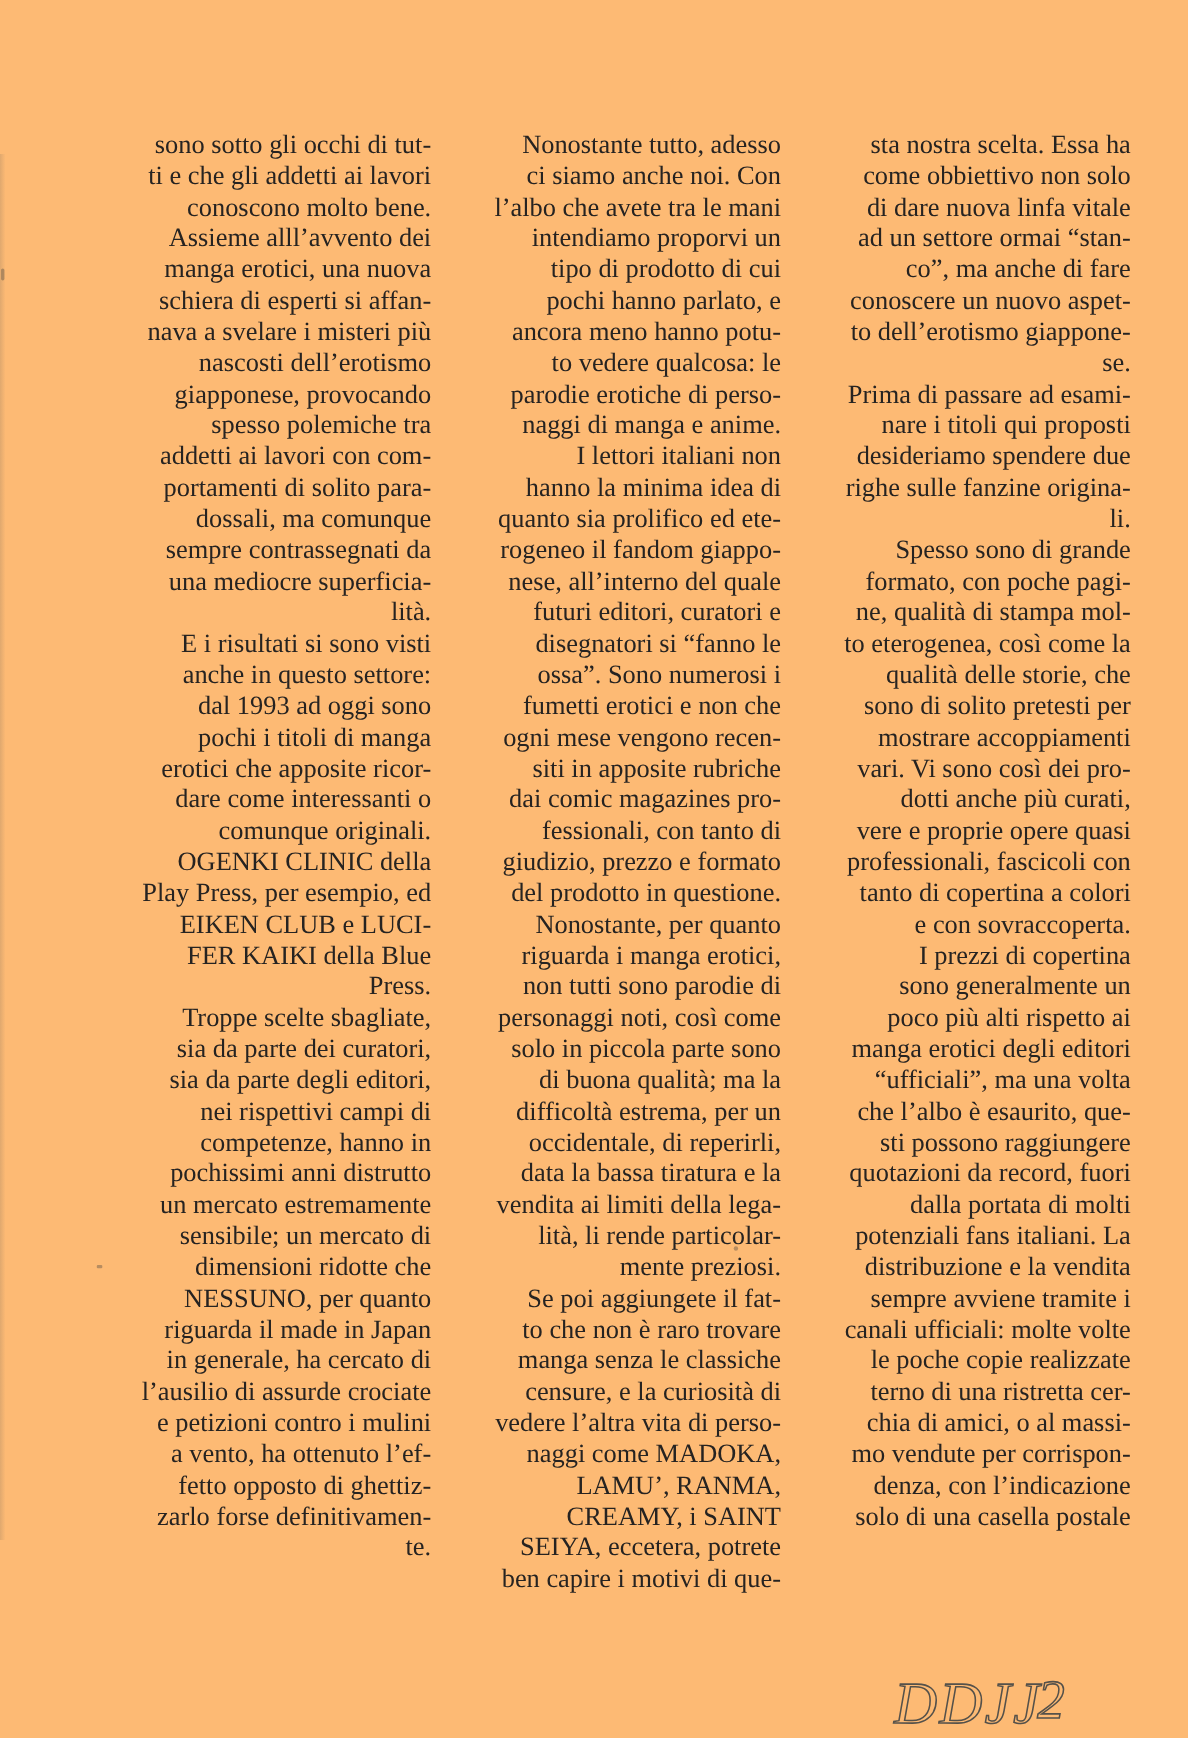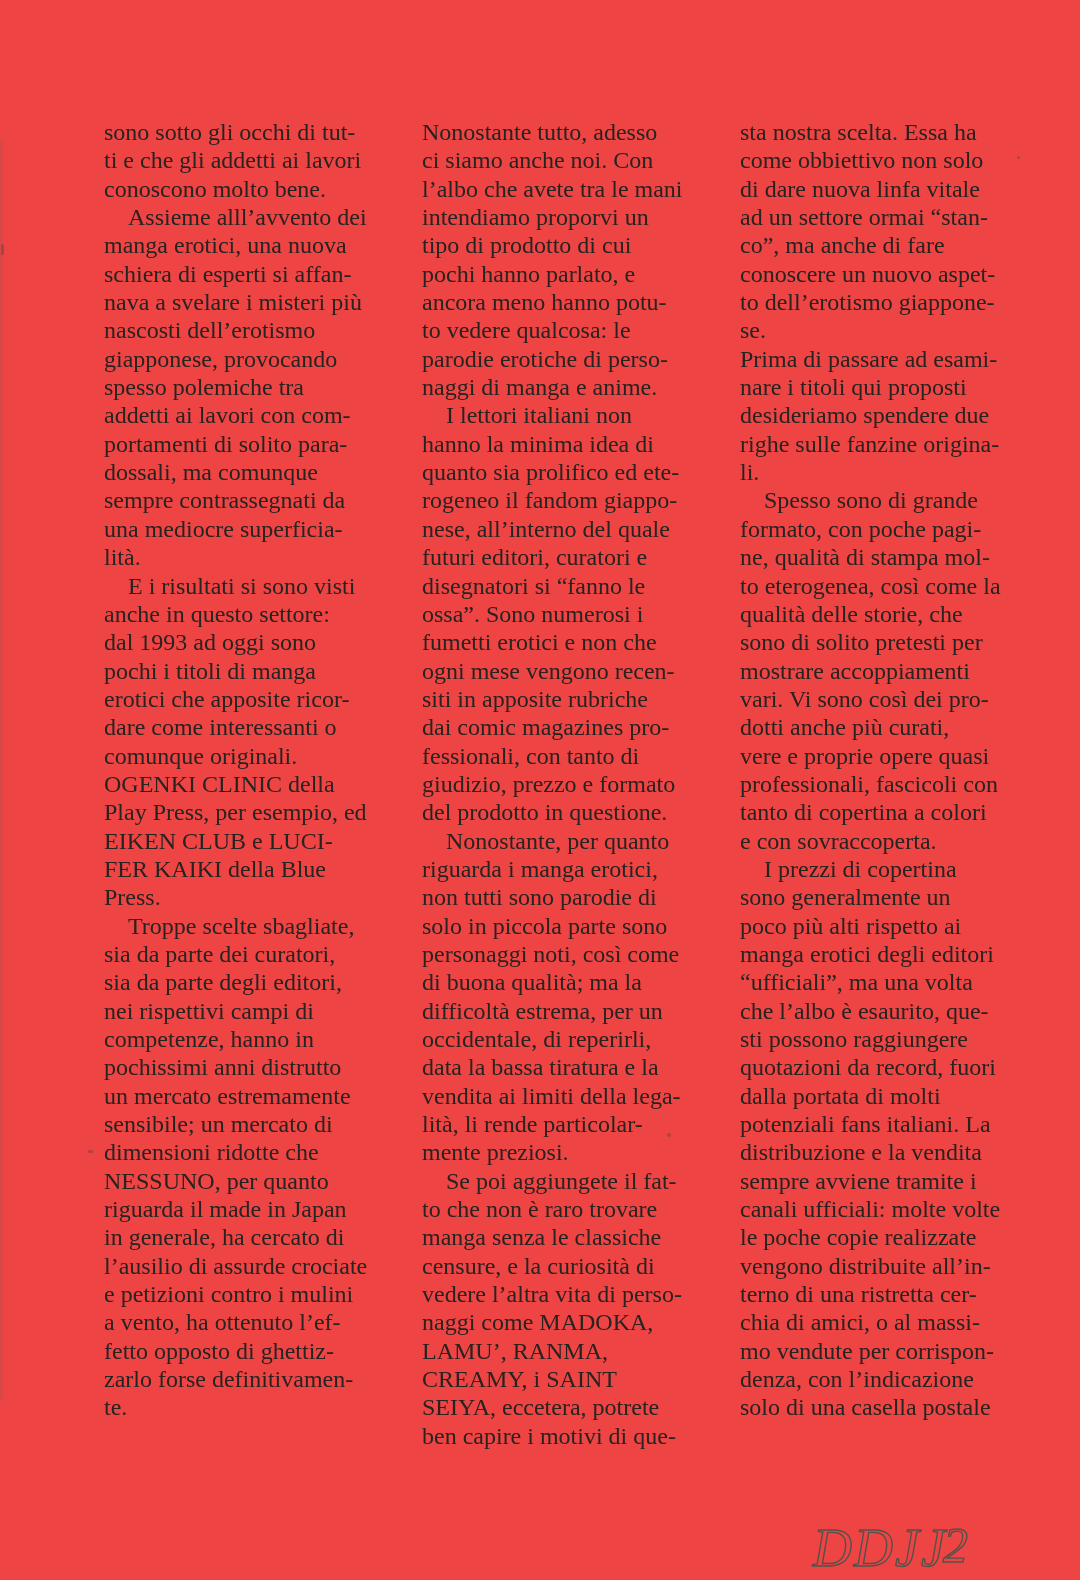--- a/index.html
+++ b/index.html
@@ -4,23 +4,24 @@
 <style>
   html, body { margin: 0; padding: 0; }
   body {
     width: 1080px; height: 1580px;
     background: #ffffff;
     font-family: "Liberation Serif", "DejaVu Serif", serif;
   }
   .page {
     position: relative;
     width: 1080px; height: 1580px;
-    background: #ef4444;
+    background: #fdba74;
     overflow: hidden;
     color: #262321;
+    text-align: right;
   }
   
   .edge-shade {
     position: absolute; left: 0; top: 140px; width: 5px; height: 1260px;
     background: linear-gradient(to right, rgba(90,88,84,0.18), rgba(90,88,84,0));
     pointer-events: none;
   }
   .column {
     position: absolute;
     top: 118px;
@@ -130,22 +131,22 @@
       <div class="line">fumetti erotici e non che</div>
       <div class="line">ogni mese vengono recen-</div>
       <div class="line">siti in apposite rubriche</div>
       <div class="line">dai comic magazines pro-</div>
       <div class="line">fessionali, con tanto di</div>
       <div class="line">giudizio, prezzo e formato</div>
       <div class="line">del prodotto in questione.</div>
       <div class="line indent">Nonostante, per quanto</div>
       <div class="line">riguarda i manga erotici,</div>
       <div class="line">non tutti sono parodie di</div>
+      <div class="line">personaggi noti, così come</div>
       <div class="line">solo in piccola parte sono</div>
-      <div class="line">personaggi noti, così come</div>
       <div class="line">di buona qualità; ma la</div>
       <div class="line">difficoltà estrema, per un</div>
       <div class="line">occidentale, di reperirli,</div>
       <div class="line">data la bassa tiratura e la</div>
       <div class="line">vendita ai limiti della lega-</div>
       <div class="line">lità, li rende particolar-</div>
       <div class="line">mente preziosi.</div>
       <div class="line indent">Se poi aggiungete il fat-</div>
       <div class="line">to che non è raro trovare</div>
       <div class="line">manga senza le classiche</div>
@@ -192,21 +193,20 @@
       <div class="line">“ufficiali”, ma una volta</div>
       <div class="line">che l’albo è esaurito, que-</div>
       <div class="line">sti possono raggiungere</div>
       <div class="line">quotazioni da record, fuori</div>
       <div class="line">dalla portata di molti</div>
       <div class="line">potenziali fans italiani. La</div>
       <div class="line">distribuzione e la vendita</div>
       <div class="line">sempre avviene tramite i</div>
       <div class="line">canali ufficiali: molte volte</div>
       <div class="line">le poche copie realizzate</div>
-      <div class="line">vengono distribuite all’in-</div>
       <div class="line">terno di una ristretta cer-</div>
       <div class="line">chia di amici, o al massi-</div>
       <div class="line">mo vendute per corrispon-</div>
       <div class="line">denza, con l’indicazione</div>
       <div class="line">solo di una casella postale</div>
     </div>
 
   <div class="footer-logo">
     <svg width="190" height="82" viewBox="0 0 190 82" xmlns="http://www.w3.org/2000/svg">
       <text x="8" y="56" font-family="Liberation Serif, DejaVu Serif, serif" font-style="italic" font-size="54" letter-spacing="2" fill="none" stroke="#55514a" stroke-width="1.4">DDJJ</text>

